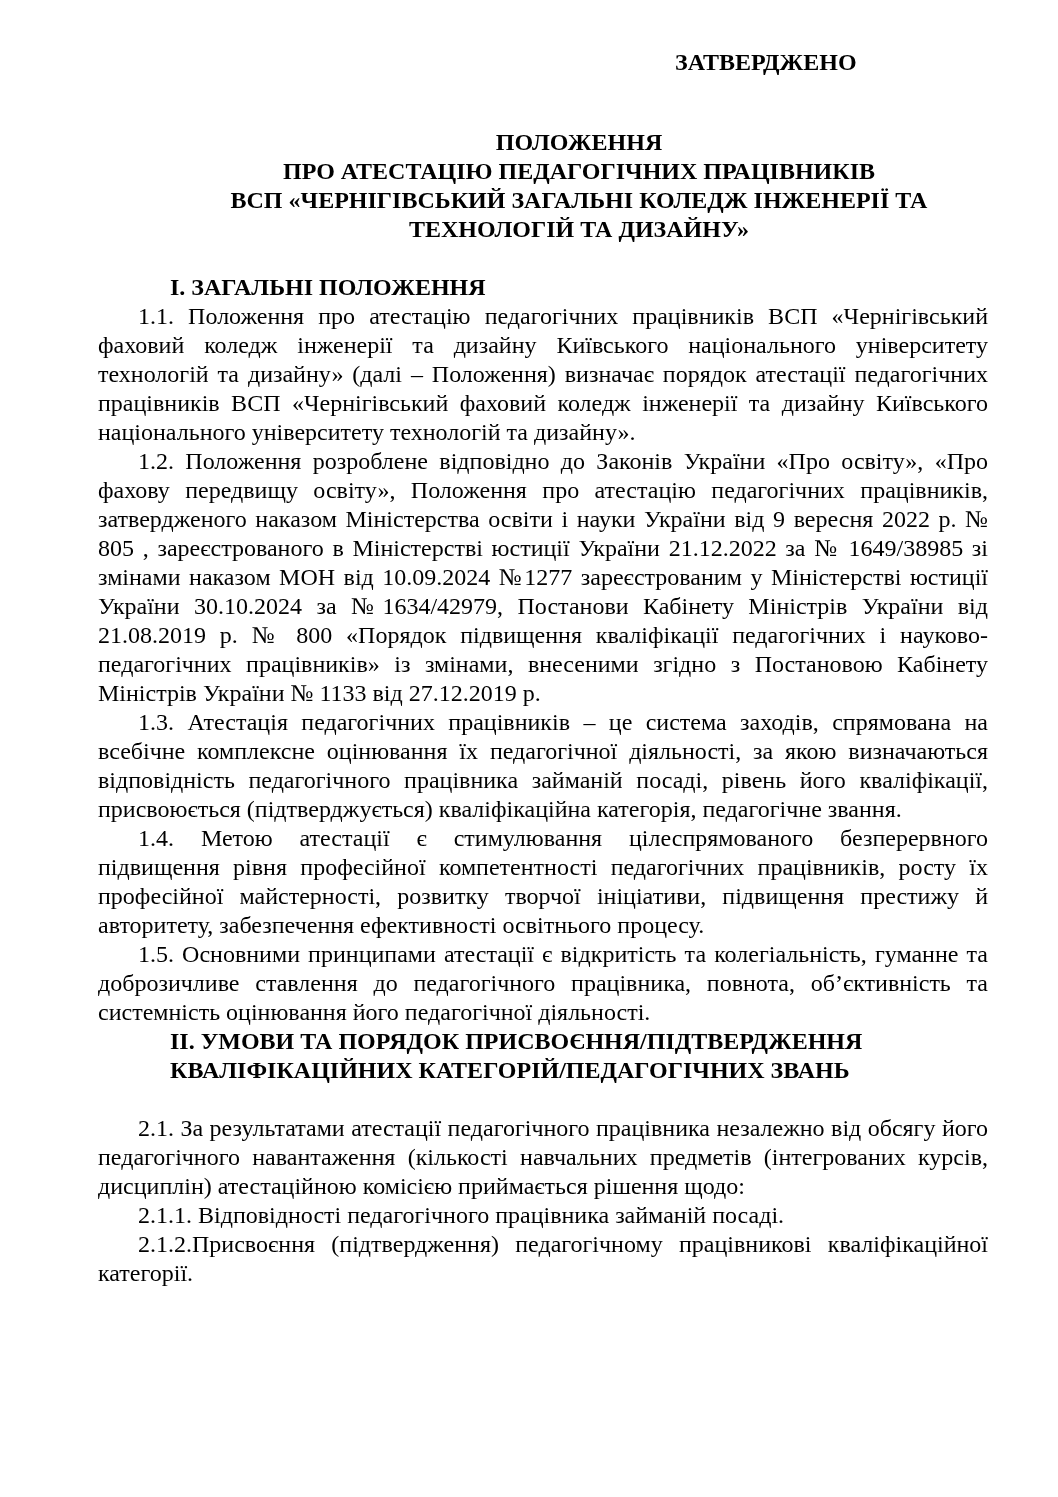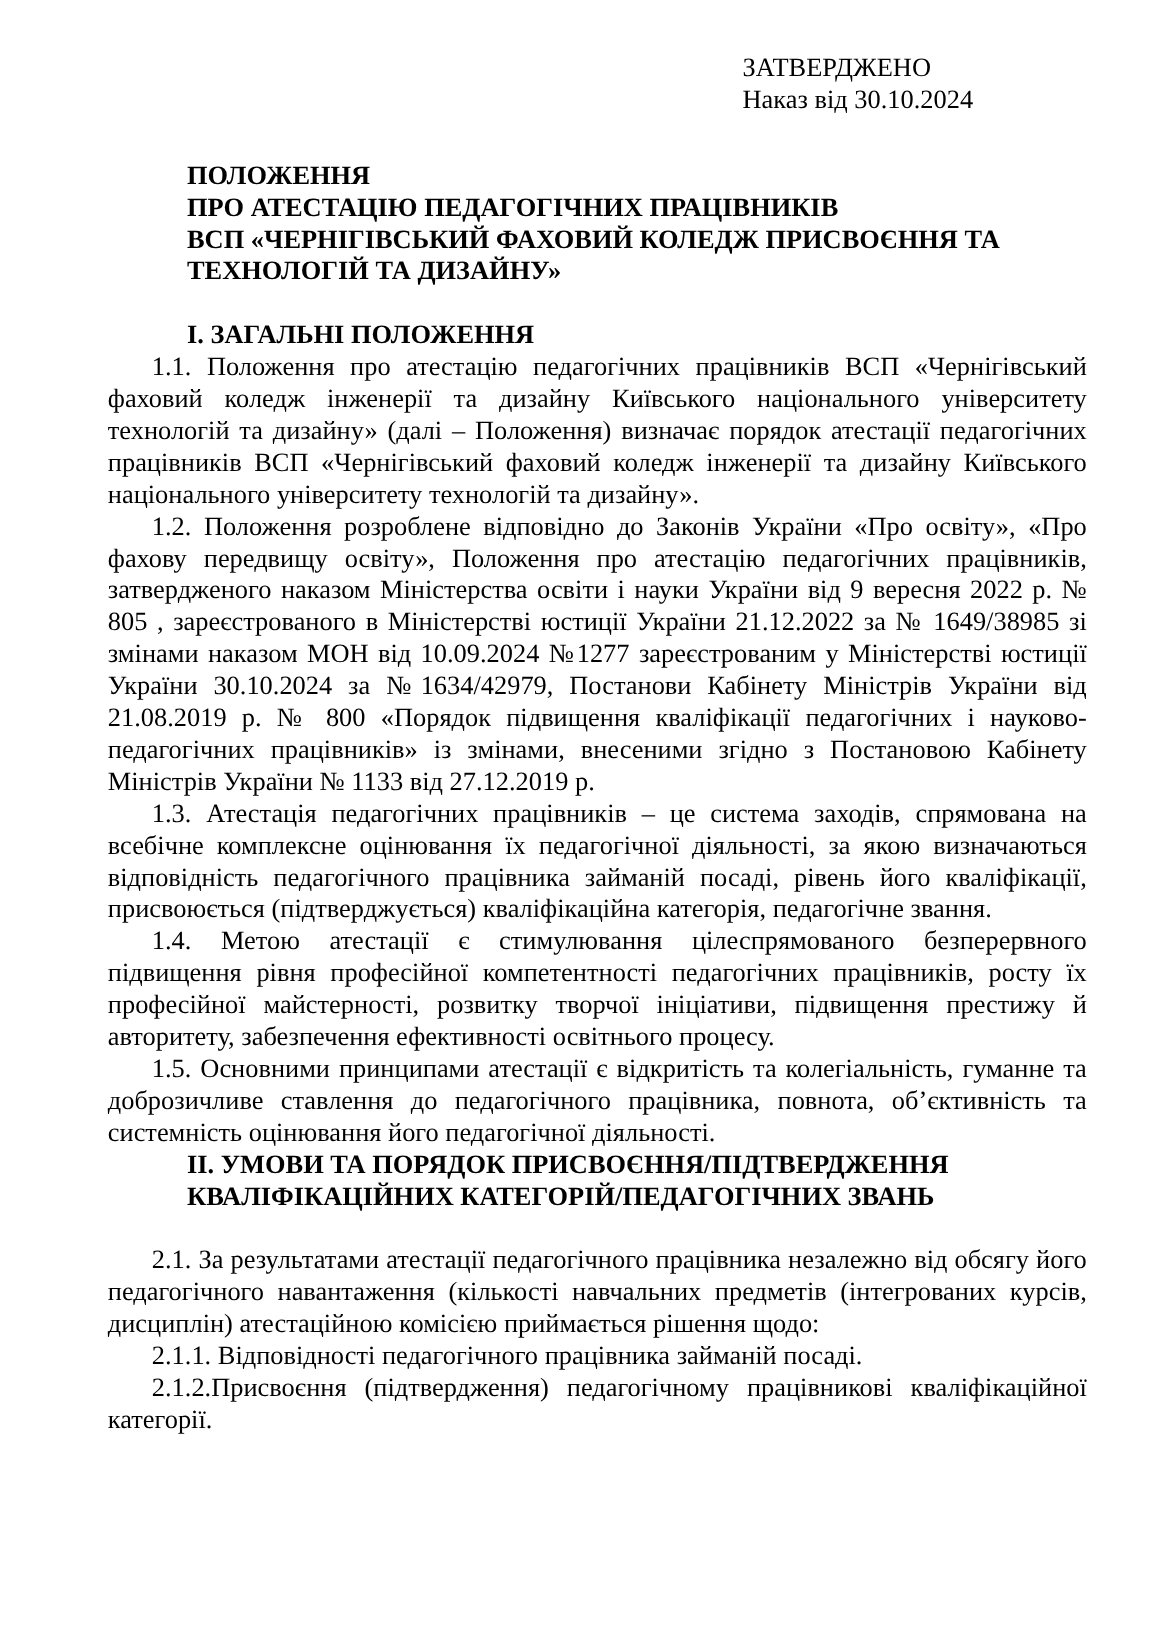--- a/index.html
+++ b/index.html
@@ -15,27 +15,29 @@
     background: #ffffff;
     color: #000000;
     font-family: "Liberation Serif", "DejaVu Serif", serif;
     font-size: 24px;
     line-height: 29px;
     padding: 48px 70px 40px 98px;
     overflow: hidden;
   }
   .approval {
     margin-left: 577px;
+    font-weight: bold;
   }
   .approval div {
     white-space: nowrap;
   }
   .doc-title {
-    margin-top: 40px;
+    margin-top: 51px;
     margin-left: 72px;
+    text-align: center;
     font-weight: bold;
   }
   .section-heading {
     margin-left: 72px;
     text-align: left;
     font-weight: bold;
   }
   .section-heading.first {
     margin-top: 29px;
   }
@@ -51,27 +53,26 @@
     margin-top: 29px;
   }
 </style>
 </head>
 <body>
 
 <div class="page">
 
   <div class="approval">
     <div>ЗАТВЕРДЖЕНО</div>
-    <div>Наказ від 30.10.2024</div>
   </div>
 
   <div class="doc-title">
     <div>ПОЛОЖЕННЯ</div>
     <div>ПРО АТЕСТАЦІЮ ПЕДАГОГІЧНИХ ПРАЦІВНИКІВ</div>
-    <div>ВСП «ЧЕРНІГІВСЬКИЙ ФАХОВИЙ КОЛЕДЖ ПРИСВОЄННЯ ТА</div>
+    <div>ВСП «ЧЕРНІГІВСЬКИЙ ЗАГАЛЬНІ КОЛЕДЖ ІНЖЕНЕРІЇ ТА</div>
     <div>ТЕХНОЛОГІЙ ТА ДИЗАЙНУ»</div>
   </div>
 
   <div class="section-heading first">І. ЗАГАЛЬНІ ПОЛОЖЕННЯ</div>
 
   <p class="para">1.1. Положення про атестацію педагогічних працівників ВСП «Чернігівський фаховий коледж інженерії та дизайну Київського національного університету технологій та дизайну» (далі – Положення) визначає порядок атестації педагогічних працівників ВСП «Чернігівський фаховий коледж інженерії та дизайну Київського національного університету технологій та дизайну».</p>
   <p class="para">1.2. Положення розроблене відповідно до Законів України «Про освіту», «Про фахову передвищу освіту», Положення про атестацію педагогічних працівників, затвердженого наказом Міністерства освіти і науки України від 9 вересня 2022 р. № 805 , зареєстрованого в Міністерстві юстиції України 21.12.2022 за № 1649/38985 зі змінами наказом МОН від 10.09.2024 №1277 зареєстрованим у Міністерстві юстиції України 30.10.2024 за №1634/42979, Постанови Кабінету Міністрів України від 21.08.2019 р. № 800 «Порядок підвищення кваліфікації педагогічних і науково-педагогічних працівників» із змінами, внесеними згідно з Постановою Кабінету Міністрів України № 1133 від 27.12.2019 р.</p>
   <p class="para">1.3. Атестація педагогічних працівників – це система заходів, спрямована на всебічне комплексне оцінювання їх педагогічної діяльності, за якою визначаються відповідність педагогічного працівника займаній посаді, рівень його кваліфікації, присвоюється (підтверджується) кваліфікаційна категорія, педагогічне звання.</p>
   <p class="para">1.4. Метою атестації є стимулювання цілеспрямованого безперервного підвищення рівня професійної компетентності педагогічних працівників, росту їх професійної майстерності, розвитку творчої ініціативи, підвищення престижу й авторитету, забезпечення ефективності освітнього процесу.</p>
   <p class="para">1.5. Основними принципами атестації є відкритість та колегіальність, гуманне та доброзичливе ставлення до педагогічного працівника, повнота, об’єктивність та системність оцінювання його педагогічної діяльності.</p>

